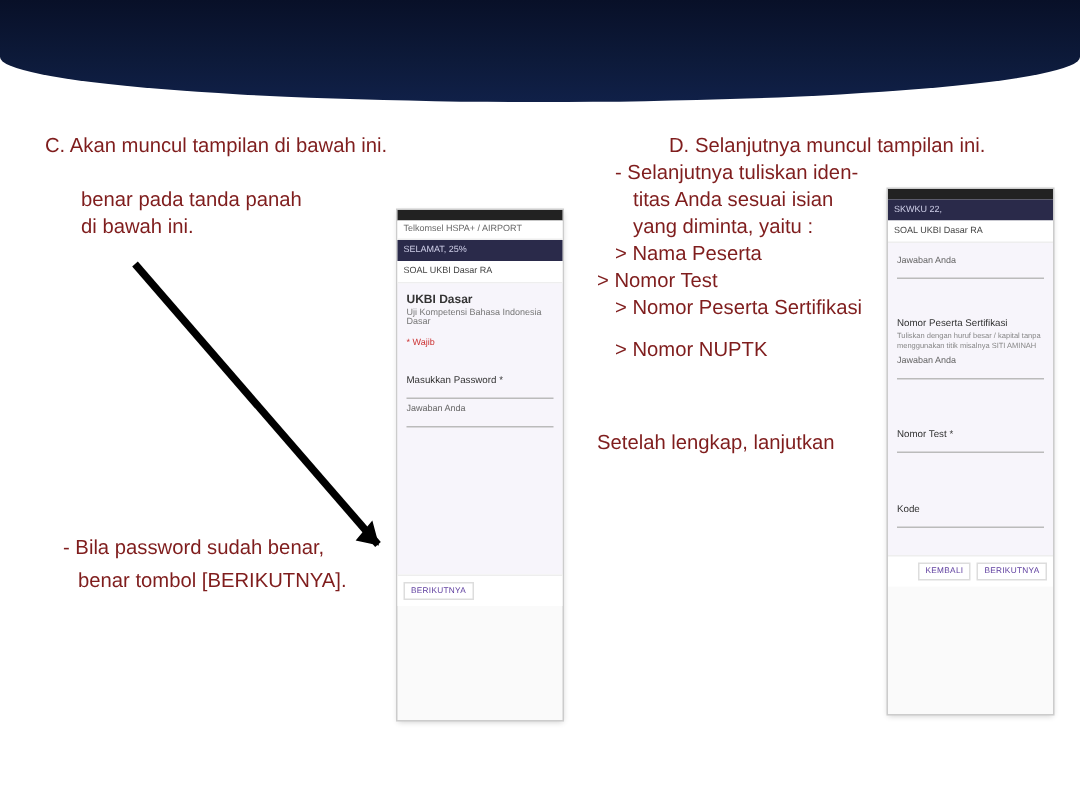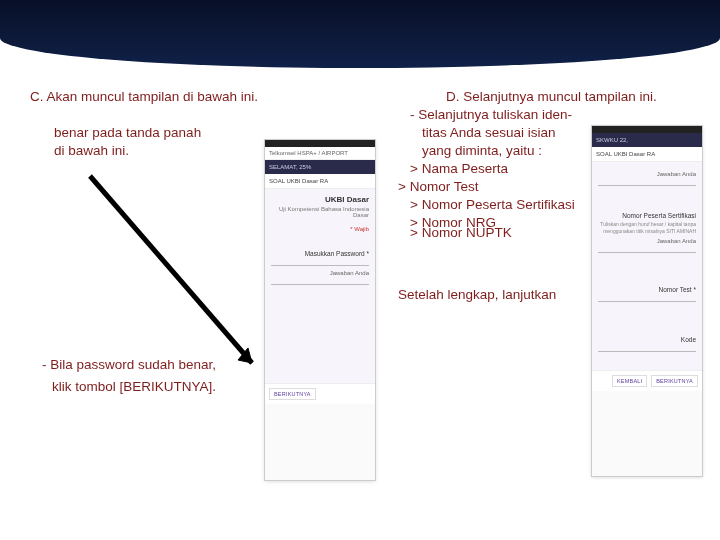--- a/index.html
+++ b/index.html
@@ -61,21 +61,20 @@
   .ph-section {
     padding: 4px;
     background: #fff;
     border-bottom: 1px solid #eee;
     color: #444;
   }
   .ph-body {
     padding: 6px 6px 8px;
     background: #f7f5fb;
     min-height: 40px;
-    text-align: right;
   }
   .ph-field-label { color: #c33; margin-top: 3px; }
   .ph-field-label2 { color: #666; margin-top: 3px; }
   .ph-input {
     height: 8px;
     border-bottom: 1px solid #bbb;
     margin-bottom: 4px;
   }
   .ph-btnrow {
     padding: 4px;
@@ -111,21 +110,21 @@
 <body>
 
 <div class="slide">
   <div class="topband"></div>
 
   <div class="txt colC" style="top:88px;">C. Akan muncul tampilan di bawah ini.</div>
   <div class="txt colC" style="top:124px; left:54px;">benar pada tanda panah</div>
   <div class="txt colC" style="top:142px; left:54px;">di bawah ini.</div>
 
   <div class="txt colC" style="top:356px; left:42px;">- Bila password sudah benar,</div>
-  <div class="txt colC" style="top:378px; left:52px;">klik tombol [BERIKUTNYA].</div>
+  <div class="txt colC" style="top:378px; left:52px;">benar tombol [BERIKUTNYA].</div>
 
   <svg class="arrow" style="left:80px; top:168px;" width="200" height="220">
     <line x1="10" y1="8" x2="172" y2="195" stroke="#000" stroke-width="5"></line>
     <polygon points="172,195 158,192 168,180" fill="#000"></polygon>
   </svg>
 
   <div class="phone" style="left:265px; top:140px; height:340px;">
     <div class="ph-status"></div>
     <div class="ph-hdr">Telkomsel HSPA+ / AIRPORT</div>
     <div class="ph-banner">SELAMAT, 25%</div>
@@ -145,21 +144,20 @@
     </div>
   </div>
 
   <div class="txt colD" style="top:88px;margin-left:48px;">D. Selanjutnya muncul tampilan ini.</div>
   <div class="txt colD" style="top:106px; left:410px;">- Selanjutnya tuliskan iden-</div>
   <div class="txt colD" style="top:124px; left:422px;">titas Anda sesuai isian</div>
   <div class="txt colD" style="top:142px; left:422px;">yang diminta, yaitu :</div>
   <div class="txt colD" style="top:160px; left:410px;">&gt; Nama Peserta</div>
   <div class="txt colD" style="top:178px; left:398px;">&gt; Nomor Test</div>
   <div class="txt colD" style="top:196px; left:410px;">&gt; Nomor Peserta Sertifikasi</div>
-  <div class="txt colD" style="top:214px; left:410px;">&gt; Nomor NRG</div>
   <div class="txt colD" style="top:224px; left:410px;">&gt; Nomor NUPTK</div>
 
   <div class="txt colD" style="top:286px;">Setelah lengkap, lanjutkan</div>
 
   <div class="phone" style="left:592px; top:126px; height:350px;">
     <div class="ph-status"></div>
     <div class="ph-banner">SKWKU 22,</div>
     <div class="ph-section">SOAL UKBI Dasar RA</div>
     <div class="ph-body" style="min-height:30px;">
       <div class="ph-field-label2">Jawaban Anda</div>

